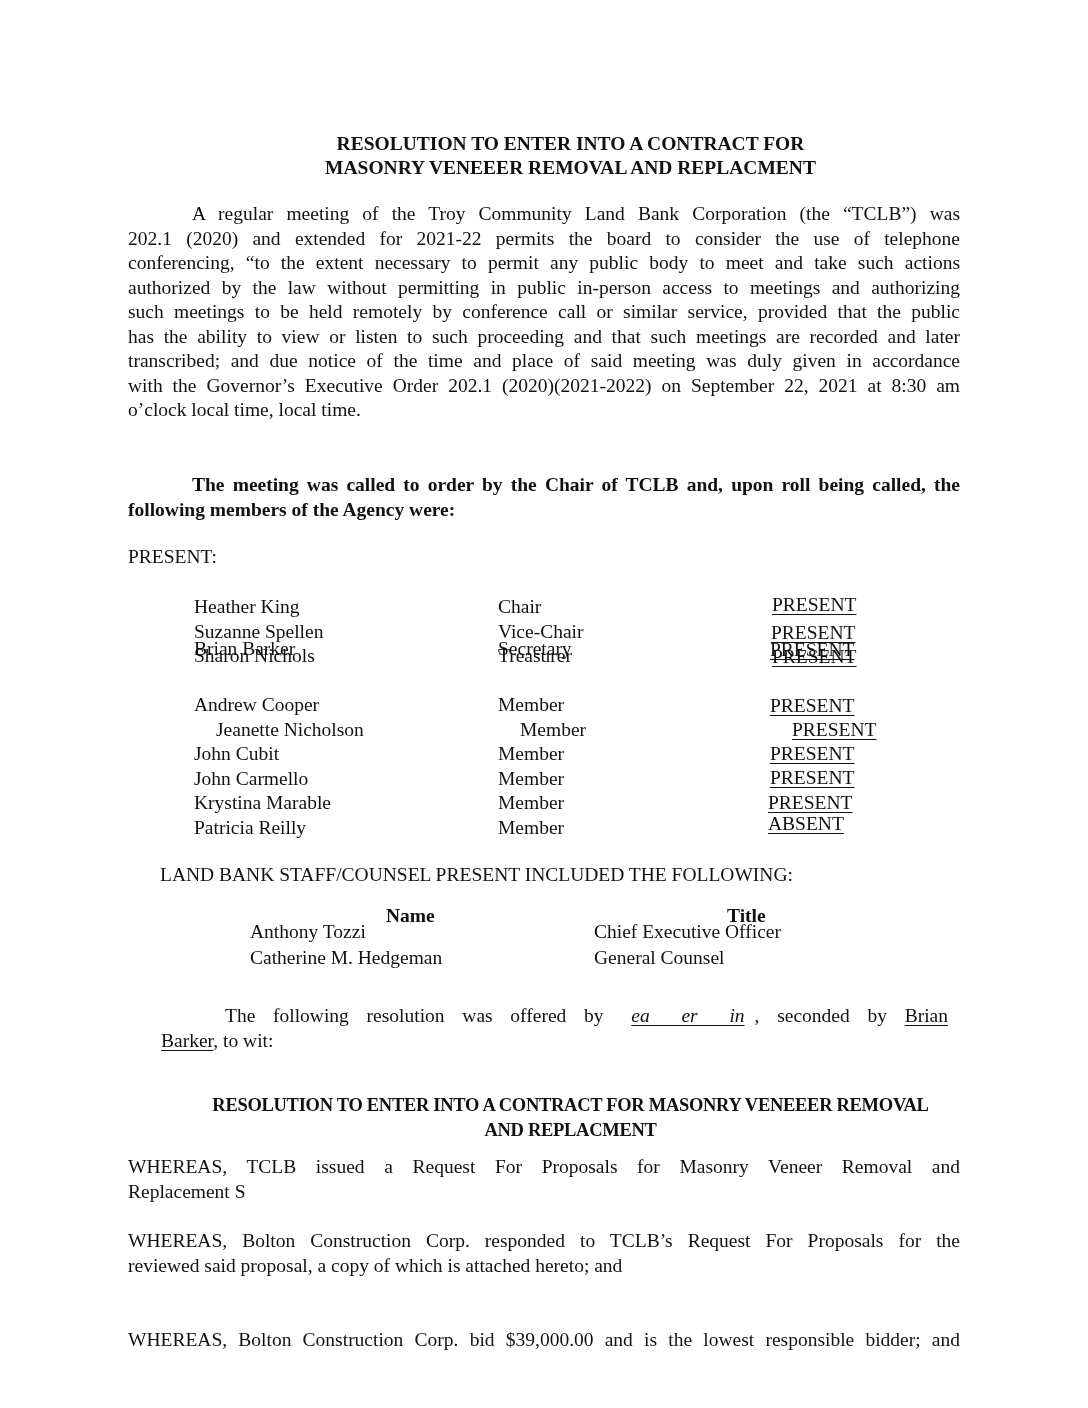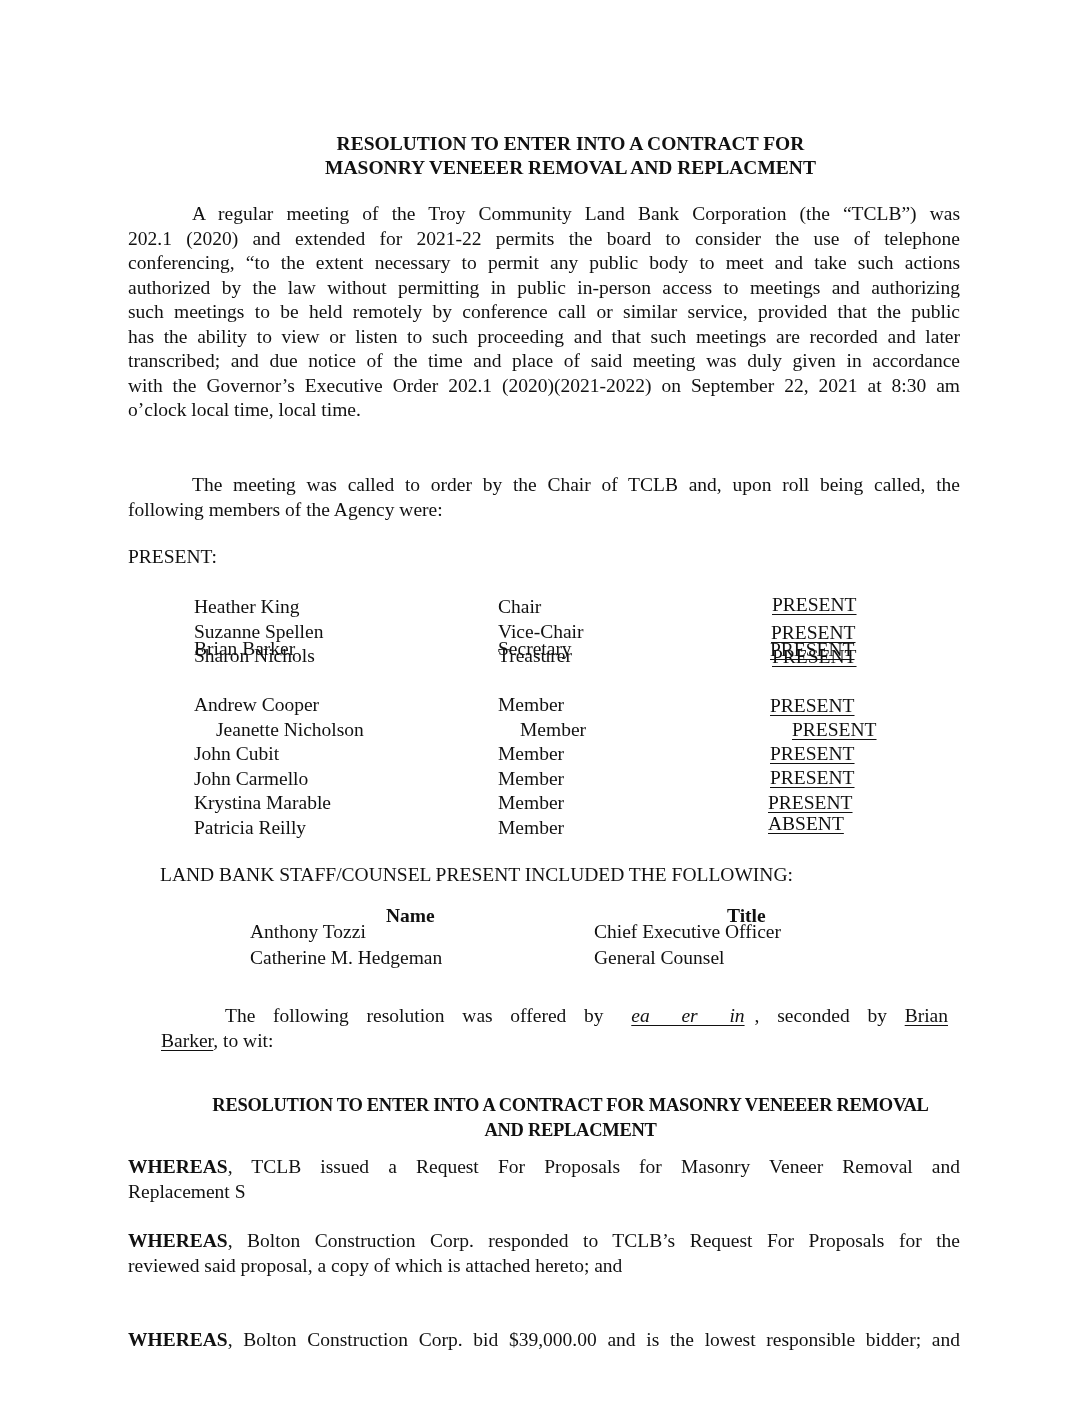--- a/index.html
+++ b/index.html
@@ -16,21 +16,21 @@
       font-weight: bold; font-size: 19.5px; line-height: 25px; margin-left: 39px;
     }
     .para {
       position: absolute; left: 128px; width: 832px;
       text-align: justify; line-height: 24.5px;
     }
     .para .line { display: block; text-align: justify; text-align-last: justify; white-space: nowrap; }
     .para .line.last { text-align-last: left; }
     .indent { padding-left: 64px; }
     .u { text-decoration: underline; text-underline-offset: 3px; text-decoration-thickness: 1px; }
-    .b { font-weight: bold; margin-top: 20px; }
+    .b { font-weight: normal; margin-top: 20px; }
     .row { position: absolute; left: 0; width: 1088px; height: 24px; }
     .row .name { position: absolute; left: 194px; }
     .row .role { position: absolute; left: 498px; }
     .row .status { position: absolute; }
     .staff-head { position: absolute; font-weight: bold; margin-top: 9px; }
   </style>
 </head>
 <body>
 
 <div class="page">
@@ -43,21 +43,21 @@
     <span class="line">202.1 (2020) and extended for 2021-22 permits the board to consider the use of telephone</span>
     <span class="line">conferencing, “to the extent necessary to permit any public body to meet and take such actions</span>
     <span class="line">authorized by the law without permitting in public in-person access to meetings and authorizing</span>
     <span class="line">such meetings to be held remotely by conference call or similar service, provided that the public</span>
     <span class="line">has the ability to view or listen to such proceeding and that such meetings are recorded and later</span>
     <span class="line">transcribed;  and due notice of the time and place of said meeting was duly given in accordance</span>
     <span class="line">with the Governor’s Executive Order 202.1 (2020)(2021-2022) on September 22, 2021 at 8:30 am</span>
     <span class="line last">o’clock local time, local time.</span>
   </div>
 
-  <div class="para" style="top:473px;">
+  <div class="para" style="top:473px;font-weight:bold;">
     <span class="line indent">The meeting was called to order by the Chair of TCLB and, upon roll being called, the</span>
     <span class="line last">following members of the Agency were:</span>
   </div>
 
   <div class="abs" style="left:128px; top:546px;">PRESENT:</div>
 
   <div>
     <div class="row" style="top:596px;">
       <span class="name">Heather King</span>
       <span class="role">Chair</span>

